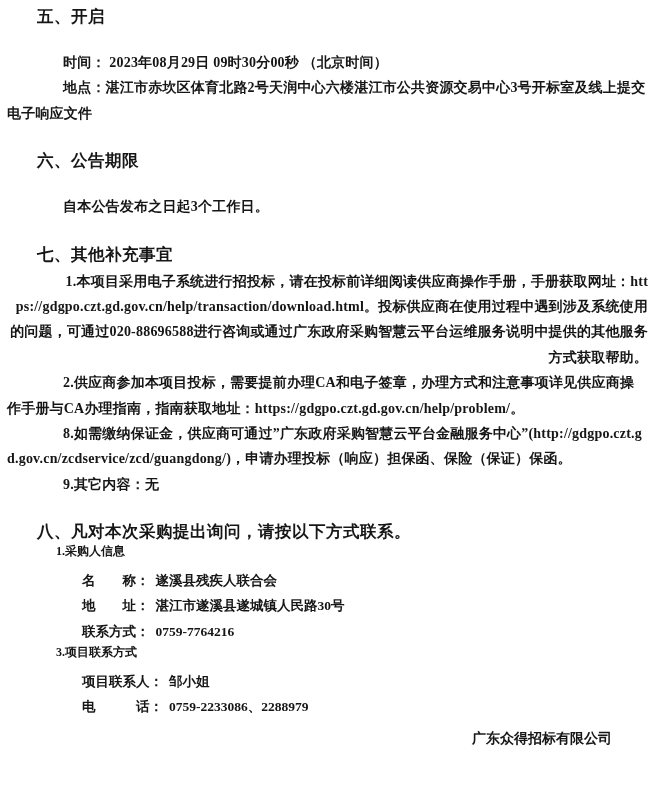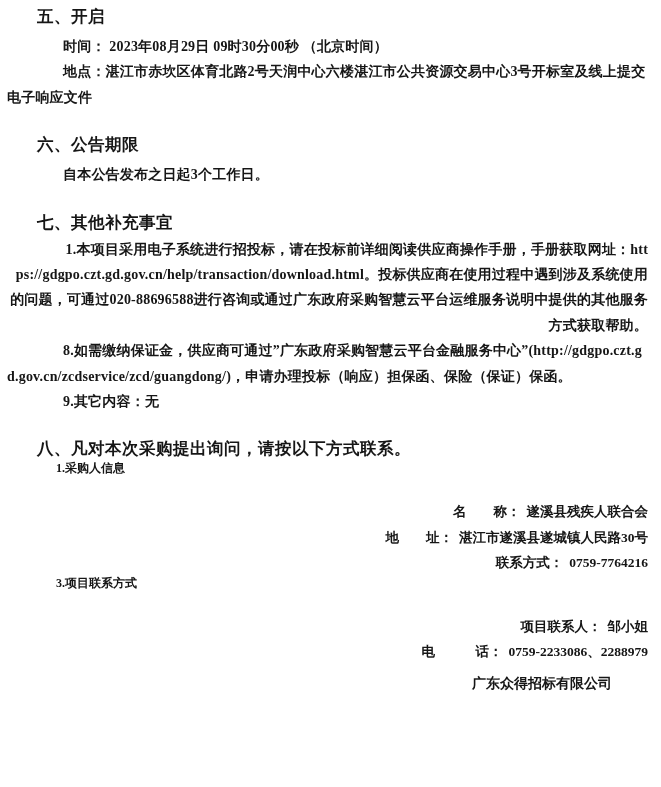--- a/index.html
+++ b/index.html
@@ -22,30 +22,30 @@
     letter-spacing: 0.5px;
   }
   .mt-sec { margin-top: 24px; }
   .body-p {
     font-size: 14px;
     line-height: 25.4px;
     text-indent: 56px;
     word-break: break-all;
     letter-spacing: 0.2px;
   }
-  .first-p { margin-top: 6px; }
+  .first-p { margin-top: 22px; }
   .p-group { margin-top: 3px; text-align: right; }
   .contact-block { }
   .contact-heading {
     font-size: 12px;
     line-height: 17px;
     padding-left: 49px;
     margin-top: 0;
   }
-  .contact-rows { margin-top: 22px; text-align: right; }
+  .contact-rows { margin-top: 8px; }
   .contact-row {
     font-size: 13.5px;
     line-height: 25.2px;
     padding-left: 75px;
     white-space: pre;
   }
   .contact-value { margin-left: 6px; }
   .signature {
     margin-top: 7px;
     text-align: right;
@@ -66,20 +66,21 @@
   </div>
 
   <div class="section">
     <div class="section-title mt-sec">六、公告期限</div>
     <div class="body-p first-p">自本公告发布之日起3个工作日。</div>
   </div>
 
   <div class="section">
     <div class="section-title mt-sec">七、其他补充事宜</div>
     <div class="body-p p-group">1.本项目采用电子系统进行招投标，请在投标前详细阅读供应商操作手册，手册获取网址：https://gdgpo.czt.gd.gov.cn/help/transaction/download.html。投标供应商在使用过程中遇到涉及系统使用的问题，可通过020-88696588进行咨询或通过广东政府采购智慧云平台运维服务说明中提供的其他服务方式获取帮助。</div>
+    <div class="body-p">2.供应商参加本项目投标，需要提前办理CA和电子签章，办理方式和注意事项详见供应商操作手册与CA办理指南，指南获取地址：https://gdgpo.czt.gd.gov.cn/help/problem/。</div>
     <div class="body-p">8.如需缴纳保证金，供应商可通过”广东政府采购智慧云平台金融服务中心”(http://gdgpo.czt.gd.gov.cn/zcdservice/zcd/guangdong/)，申请办理投标（响应）担保函、保险（保证）保函。</div>
     <div class="body-p">9.其它内容：无</div>
   </div>
 
   <div class="section">
     <div class="section-title mt-sec">八、凡对本次采购提出询问，请按以下方式联系。</div>
 
     <div class="contact-block">
       <div class="contact-heading">1.采购人信息</div>
       <div class="contact-rows">

